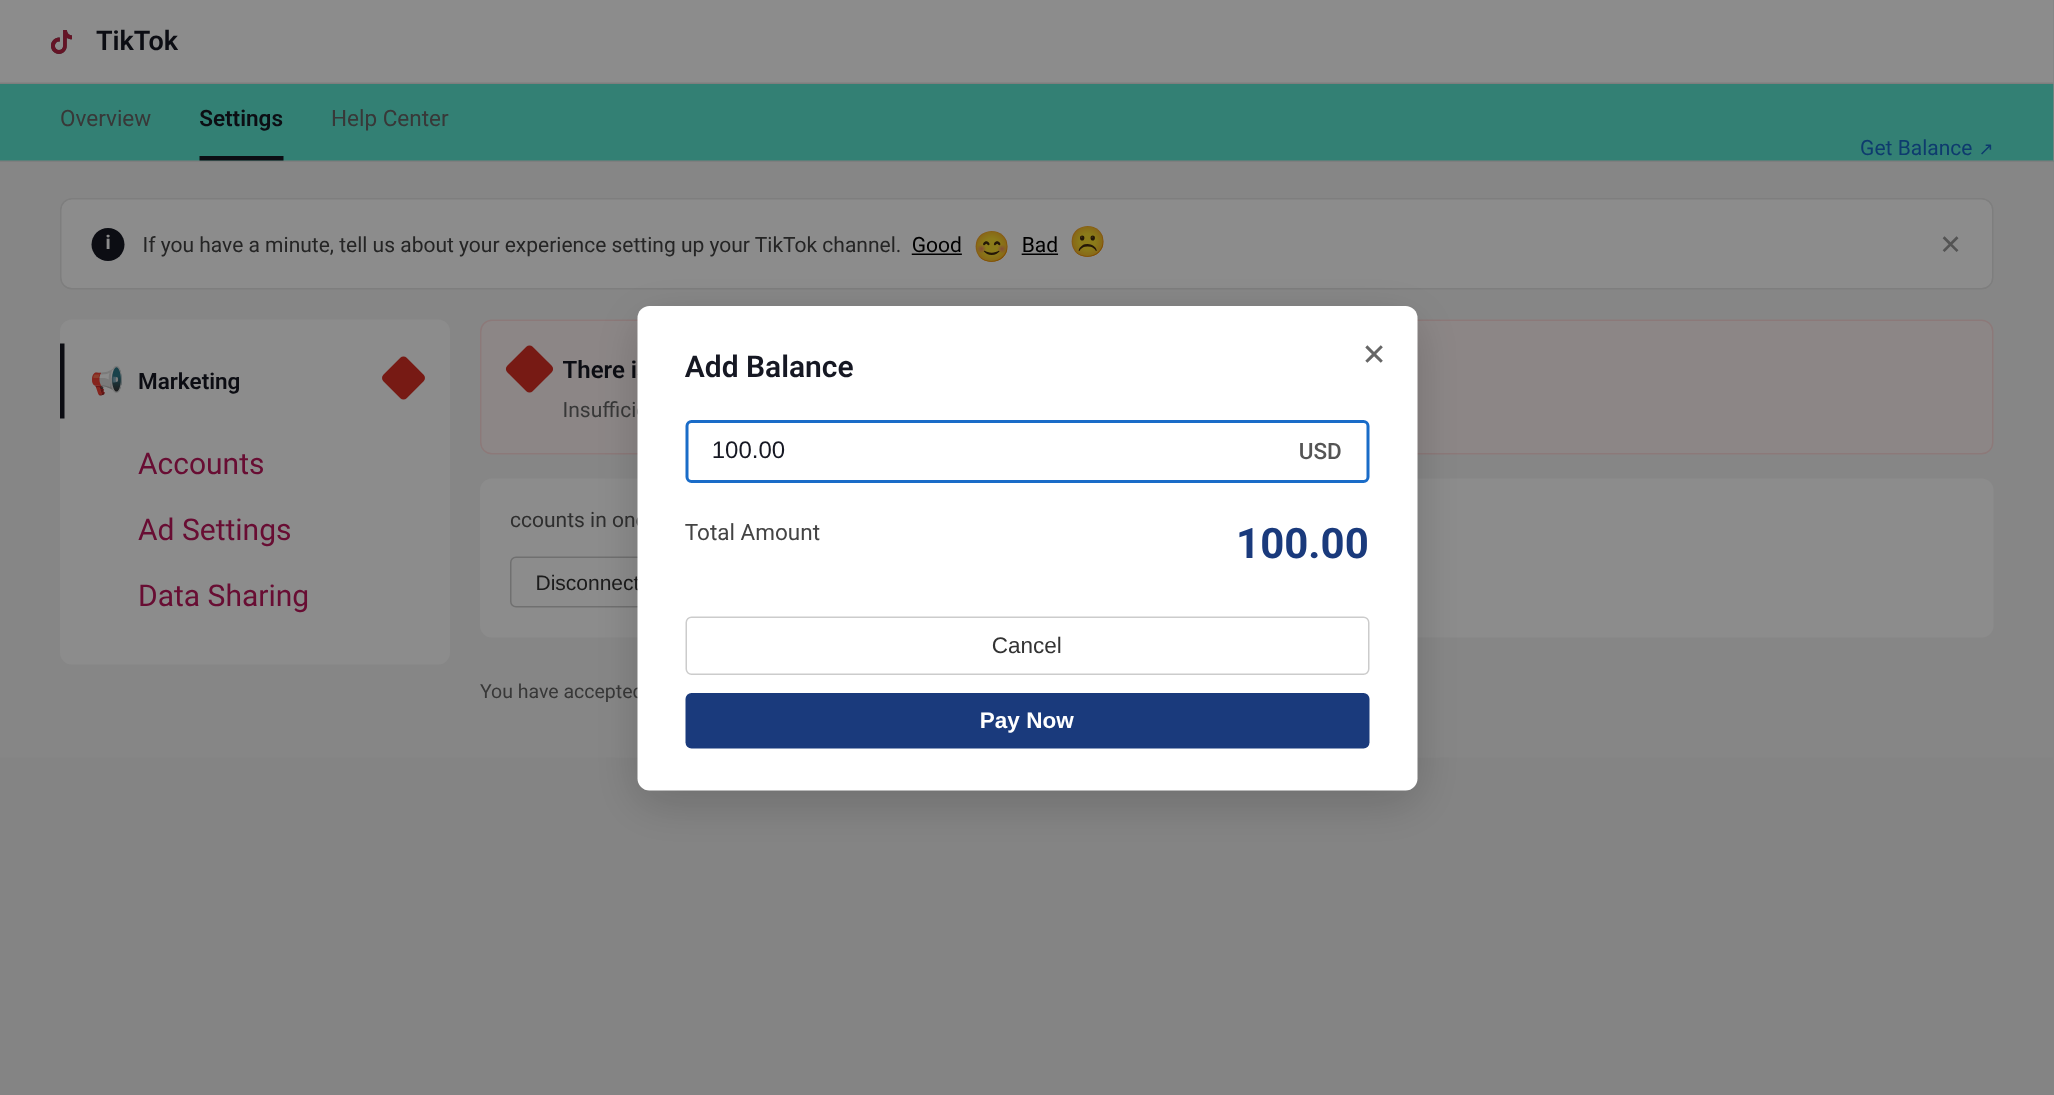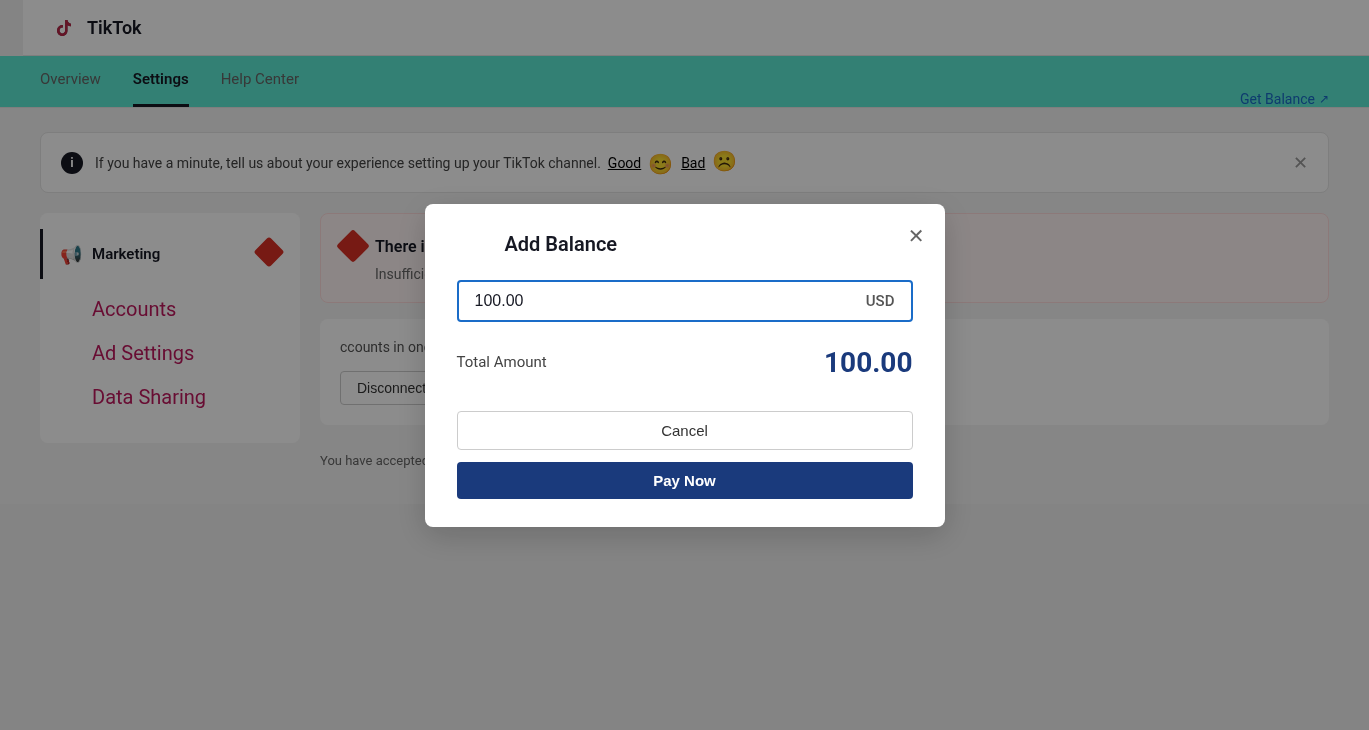--- a/index.html
+++ b/index.html
@@ -11,21 +11,20 @@
     }
 
     
     .header {
       background: #fff;
       height: 56px;
       display: flex;
       align-items: center;
       padding: 0 24px;
       border-bottom: 1px solid #e5e5e5;
-      margin-left: 23px;
     }
     .logo-area {
       display: flex;
       align-items: center;
       gap: 8px;
     }
     .tiktok-icon {
       width: 32px;
       height: 32px;
     }
@@ -280,21 +279,20 @@
       width: 520px;
       padding: 28px 32px;
       position: relative;
       box-shadow: 0 8px 32px rgba(0,0,0,0.18);
     }
     .modal-title {
       font-size: 20px;
       font-weight: 600;
       color: #161823;
       margin-bottom: 24px;
-      margin-left: 48px;
     }
     .modal-close {
       position: absolute;
       top: 20px;
       right: 20px;
       background: none;
       border: none;
       font-size: 20px;
       cursor: pointer;
       color: #666;
@@ -315,21 +313,21 @@
       color: #161823;
     }
     .currency-label {
       font-size: 15px;
       color: #555;
       font-weight: 500;
     }
     .total-row {
       display: flex;
       justify-content: space-between;
-      align-items: center;
+      align-items: flex-start;
       margin-bottom: 32px;
     }
     .total-label {
       font-size: 15px;
       color: #444;
     }
     .total-amount {
       font-size: 28px;
       font-weight: 700;
       color: #1a3a7c;

